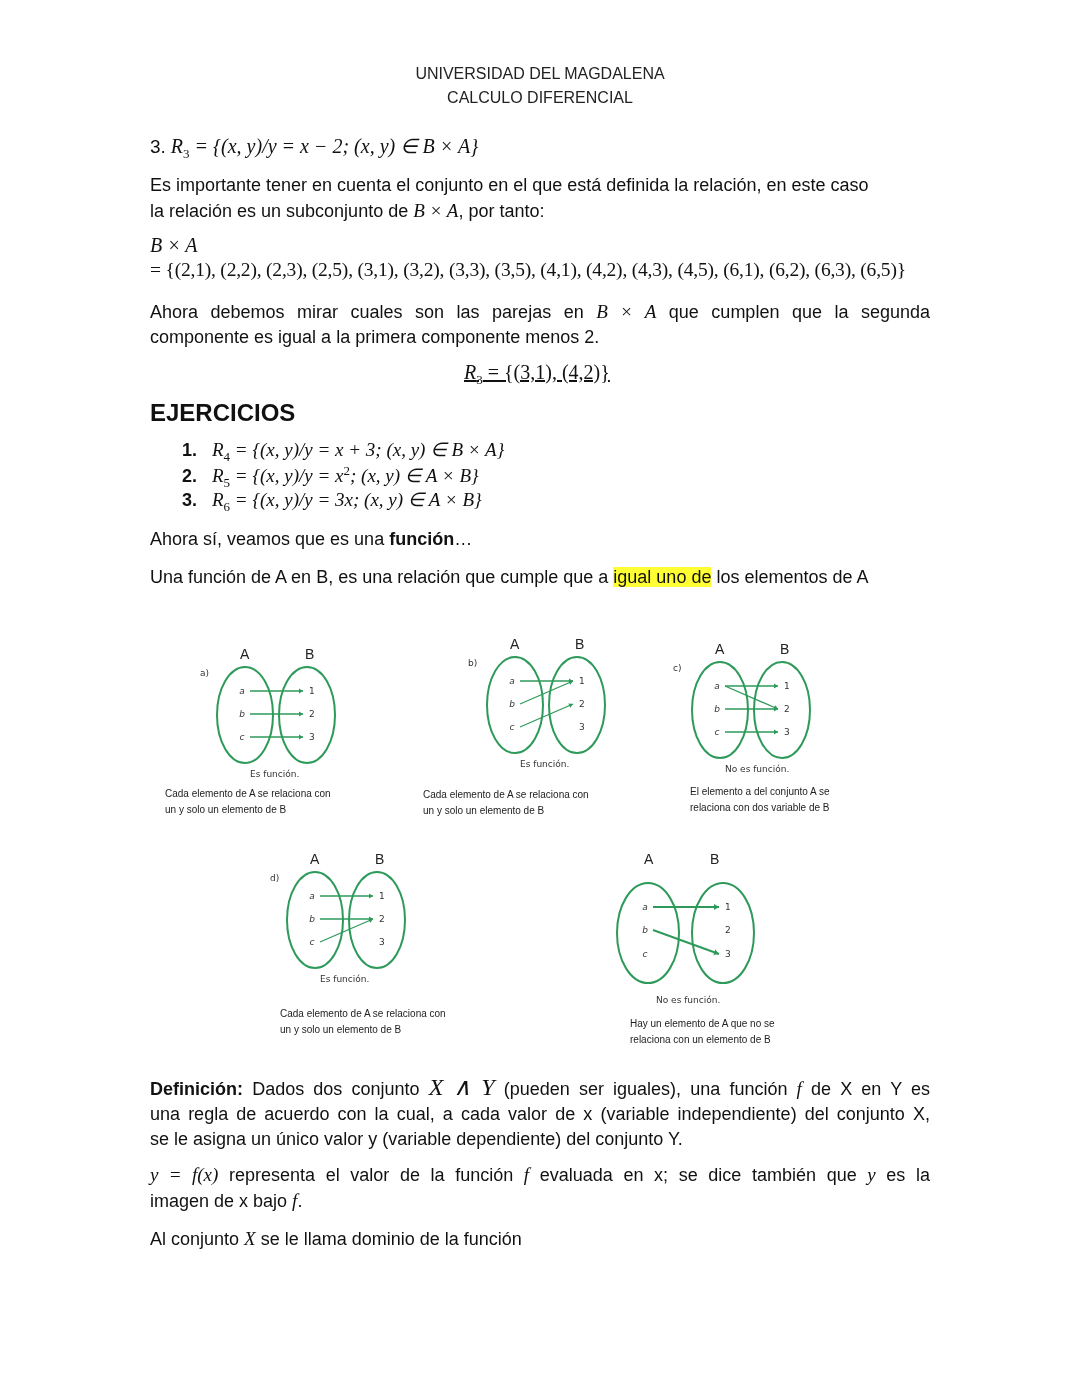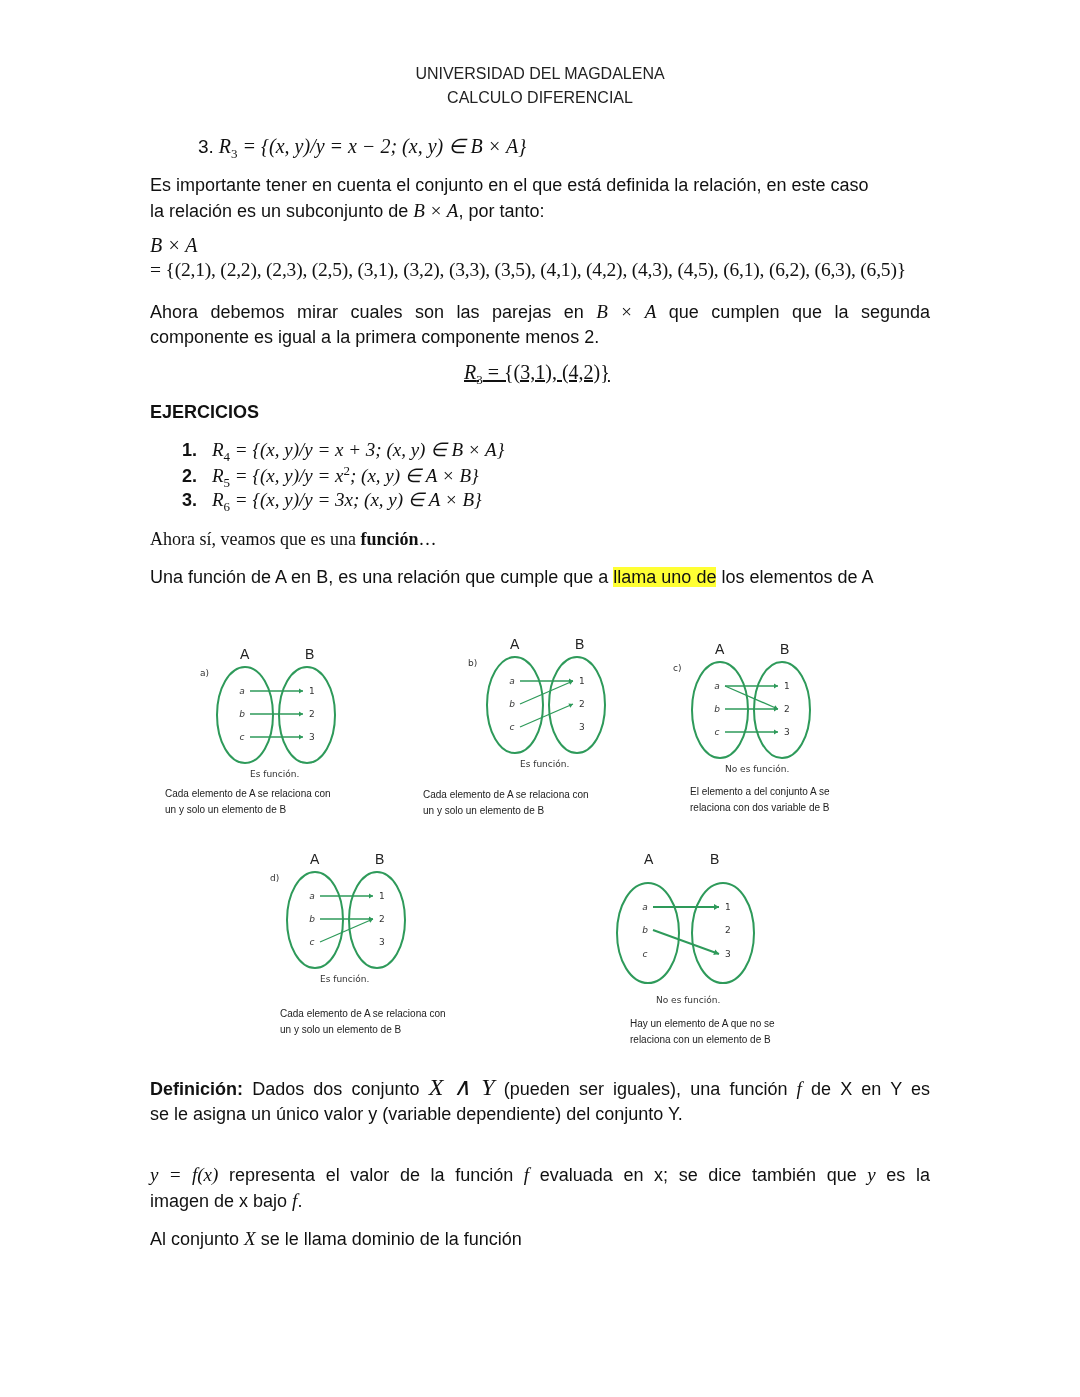--- a/index.html
+++ b/index.html
@@ -20,21 +20,21 @@
   .dcap { position: absolute; font-family: "DejaVu Sans", sans-serif; font-size: 9px; color: #333; }
   .dletter { position: absolute; font-family: "DejaVu Sans", sans-serif; font-size: 9px; color: #333; }
   .desc { position: absolute; font-family: "Liberation Sans", sans-serif; font-size: 10px; line-height: 16px; color: #222; white-space: nowrap; }
 </style>
 </head>
 <body>
 
 <div class="header" style="top:65px;">UNIVERSIDAD DEL MAGDALENA</div>
 <div class="header" style="top:89px;">CALCULO DIFERENCIAL</div>
 
-<div class="mathline" style="left:150px; top:134px;margin-left:48px;">
+<div class="mathline" style="left:150px; top:134px;">
   <span class="sans" style="font-size:19px;">3.</span>
   <i>R</i><sub style="font-size:13px;">3</sub><i> = {(x, y)/y = x − 2; (x, y) ∈ B × A}</i>
 </div>
 
 <div class="p" style="top:173px;">
   <div>Es importante tener en cuenta el conjunto en el que está definida la relación, en este caso</div>
   <div><span>la  relación es un subconjunto de </span><i class="math" style="font-size:19px;">B × A</i><span>, por tanto:</span></div>
 </div>
 
 <div class="mathline" style="left:150px; top:234px;"><i>B × A</i></div>
@@ -42,38 +42,38 @@
 
 <div class="p" style="top:299px;">
   <div class="justify"><span>Ahora debemos mirar cuales son las parejas en </span><i class="math" style="font-size:19px;">B × A</i><span> que cumplen que la segunda</span></div>
   <div>componente es igual a la primera componente menos 2.</div>
 </div>
 
 <div class="mathline" style="left:464px; top:361px;text-decoration:underline;">
   <i>R</i><sub style="font-size:13px;">3</sub><span> = {(3,1), (4,2)}</span>
 </div>
 
-<div class="p bold" style="top:400px; font-size:18px;">EJERCICIOS</div>
+<div class="p bold" style="top:400px; font-size:24px;">EJERCICIOS</div>
 
 <div class="ex-item mathline" style="top:438px;">
   <span class="ex-num">1.</span><i>R</i><sub style="font-size:13px;">4</sub><i> = {(x, y)/y = x + 3; (x, y) ∈ B × A}</i>
 </div>
 <div class="ex-item mathline" style="top:463px;">
   <span class="ex-num">2.</span><i>R</i><sub style="font-size:13px;">5</sub><i> = {(x, y)/y = x</i><sup style="font-size:13px;">2</sup><i>; (x, y) ∈ A × B}</i>
 </div>
 <div class="ex-item mathline" style="top:488px;">
   <span class="ex-num">3.</span><i>R</i><sub style="font-size:13px;">6</sub><i> = {(x, y)/y = 3x; (x, y) ∈ A × B}</i>
 </div>
 
-<div class="p" style="top:527px;font-family:Liberation Serif, serif;">
+<div class="p" style="top:527px;">
   <span>Ahora sí, veamos que es una </span><span class="bold">función</span><span>…</span>
 </div>
 
 <div class="p" style="top:565px;">
-  <div><span>Una función de A en B, es una relación que cumple que a </span><span class="hl">llama uno de</span><span> los elementos de A</span></div>
+  <div><span>Una función de A en B, es una relación que cumple que a </span><span class="hl">igual uno de</span><span> los elementos de A</span></div>
 </div>
 
 <div id="diagrams-container">
     <div class="diagram" style="left: 195px; top: 643px; width: 160px; height: 145px;">
       <div class="dlabel" style="left: 45px; top: 3px;">A</div>
       <div class="dlabel" style="left: 110px; top: 3px;">B</div>
       <div class="dletter" style="left: 5px; top: 25px;">a)</div>
       <svg width="160" height="145" style="position: absolute; left: 0px; top: 0px;">
         <ellipse cx="50" cy="72" rx="28" ry="48" fill="none" stroke="#2e9a5a" stroke-width="2"></ellipse>
         <ellipse cx="112" cy="72" rx="28" ry="48" fill="none" stroke="#2e9a5a" stroke-width="2"></ellipse>
@@ -196,20 +196,21 @@
       <div class="dcap" style="left: 56px; top: 147px;">No es función.</div>
     </div>
     <div class="desc" style="left: 630px; top: 1016px;">
       <div>Hay un elemento de A que no se</div>
       <div>relaciona con un elemento de B</div>
     </div>
   </div>
 
 <div class="p" style="top:1075px;">
   <div class="justify"><span class="bold">Definición:</span><span> Dados dos conjunto </span><i class="math" style="font-size:24px;">X ∧ Y</i><span> (pueden ser iguales), una función </span><i class="math" style="font-size:19px;">f</i><span> de X en Y es</span></div>
+  <div class="justify">una regla de acuerdo con la cual, a cada valor de x (variable independiente) del conjunto X,</div>
   <div>se le asigna un único valor y (variable dependiente) del conjunto Y.</div>
 </div>
 
 <div class="p" style="top:1162px;">
   <div class="justify"><i class="math" style="font-size:19px;">y = f(x)</i><span> representa el valor de la función </span><i class="math" style="font-size:19px;">f</i><span> evaluada en x; se dice también que </span><i class="math" style="font-size:19px;">y</i><span> es la</span></div>
   <div><span>imagen de x bajo </span><i class="math" style="font-size:19px;">f</i><span>.</span></div>
 </div>
 
 <div class="p" style="top:1226px;">
   <span>Al conjunto </span><i class="math" style="font-size:19px;">X</i><span> se le llama dominio de la función</span>

